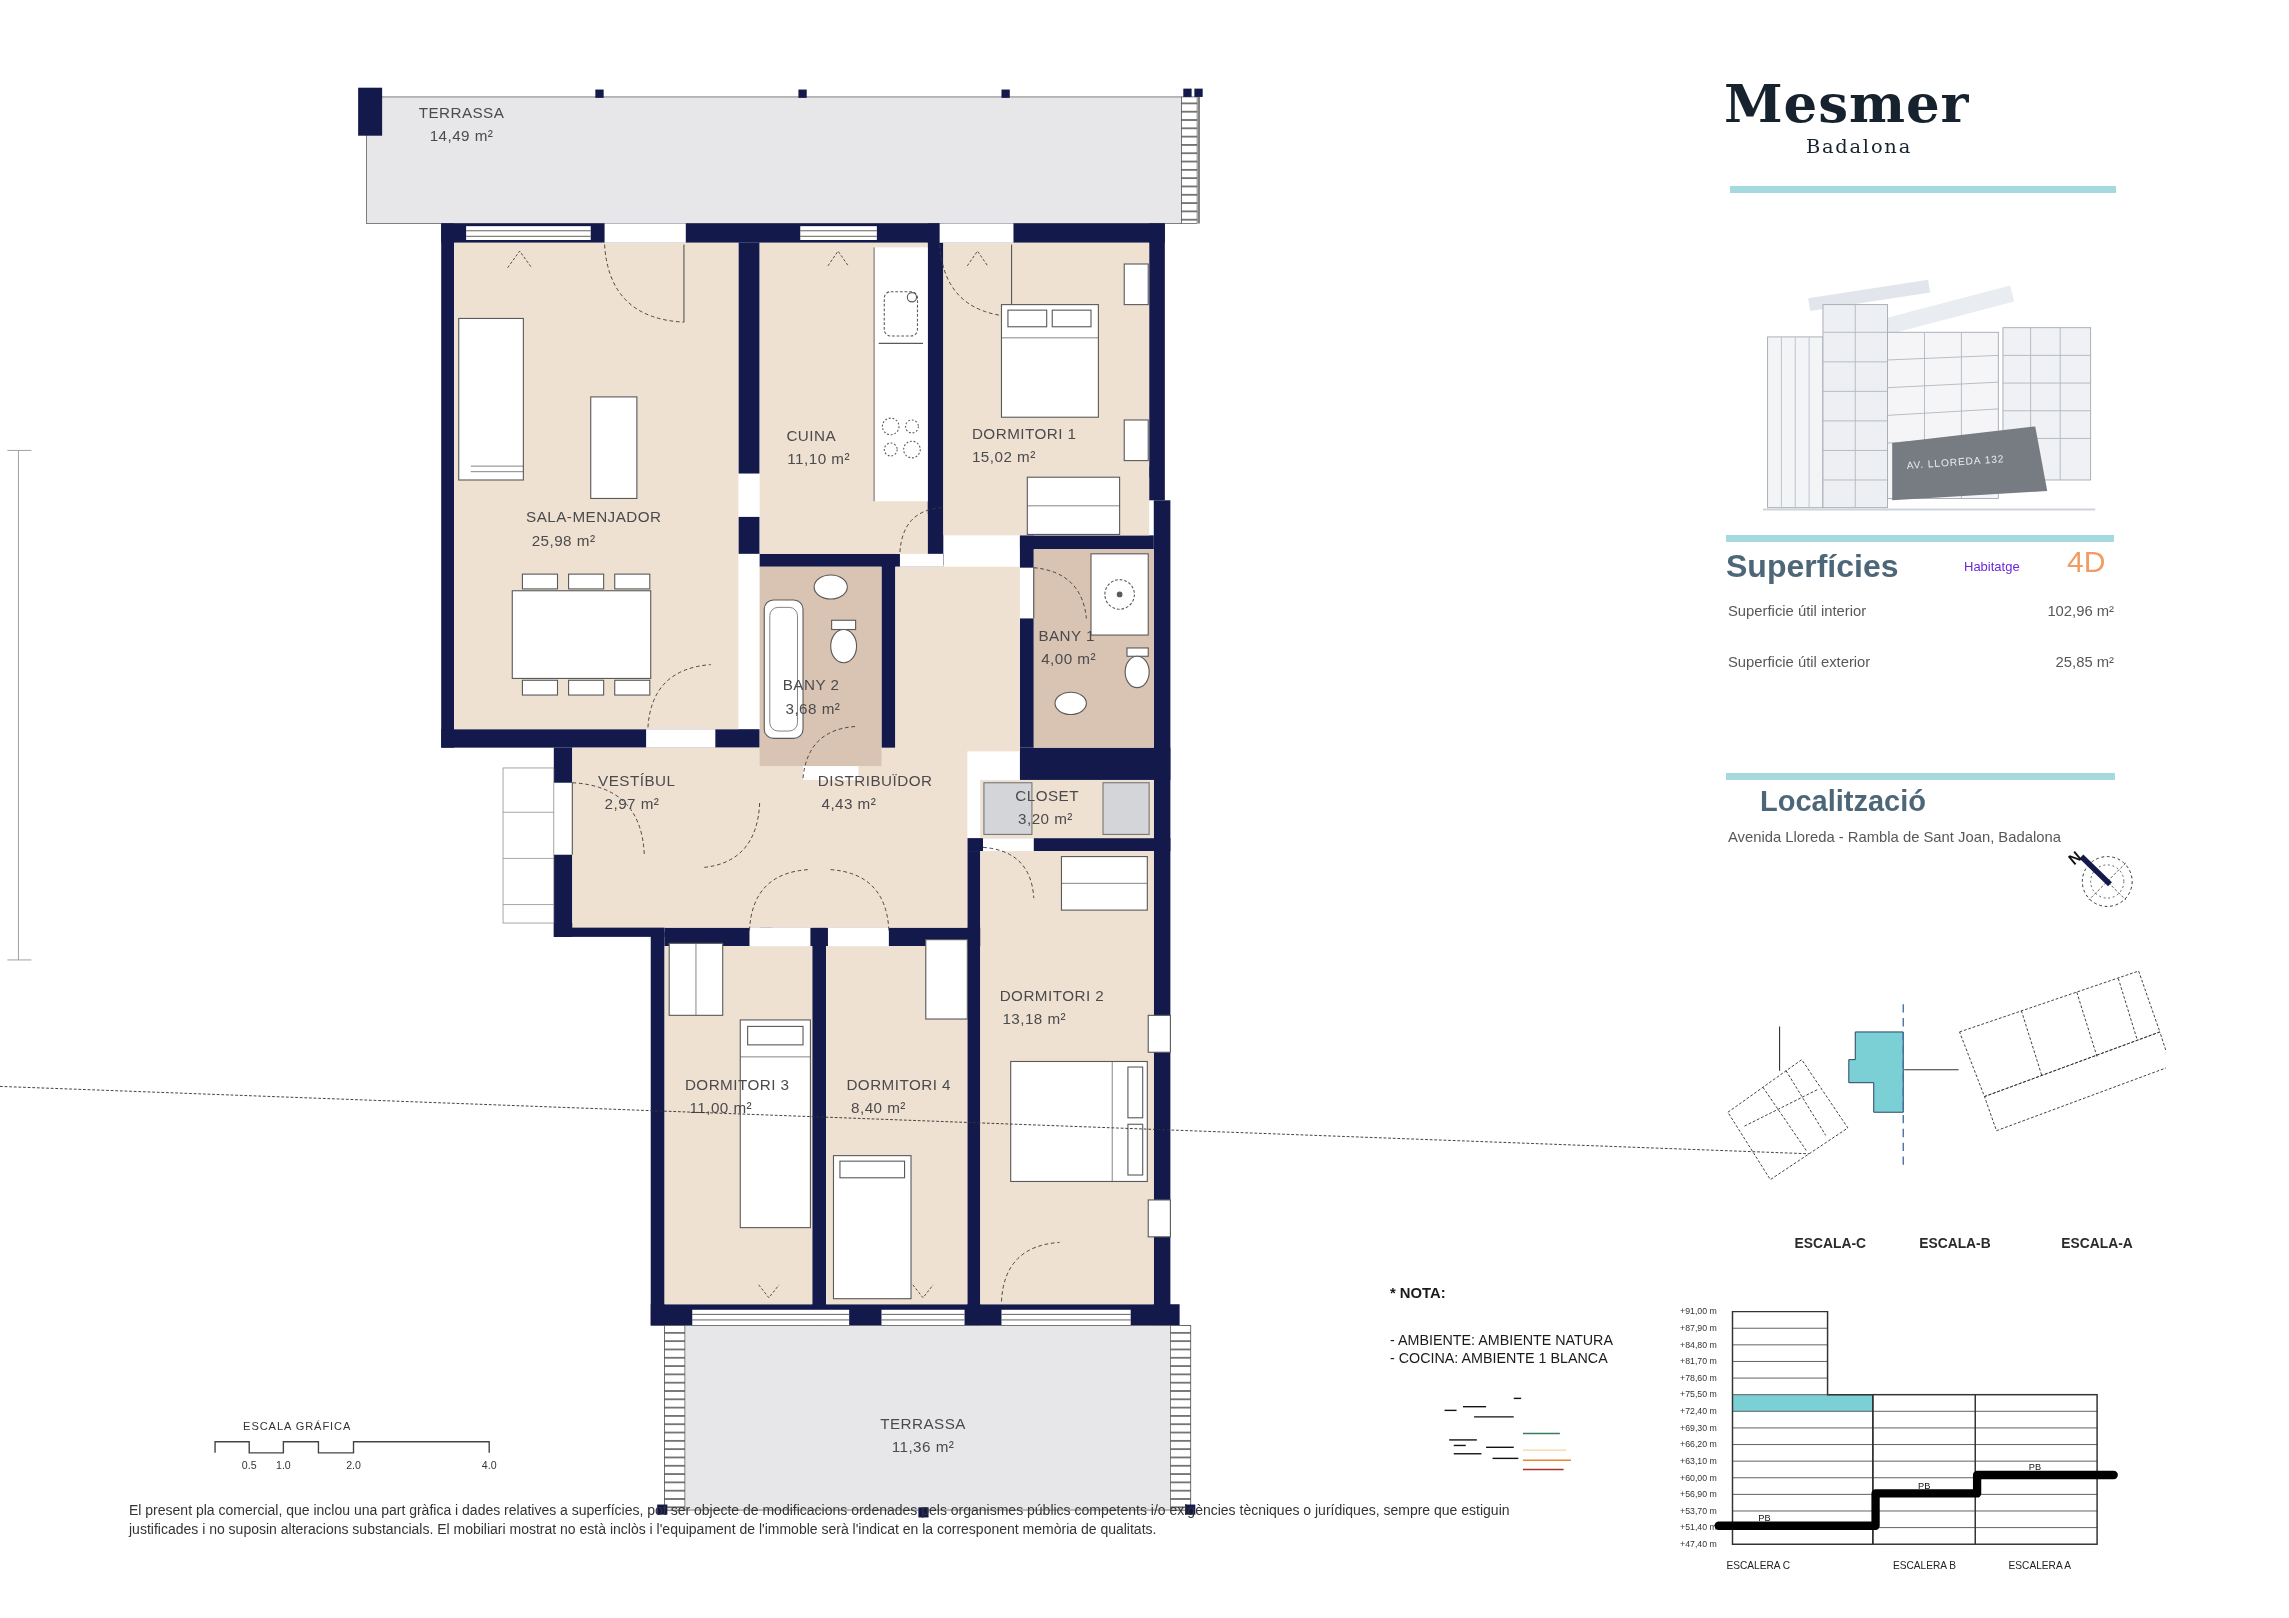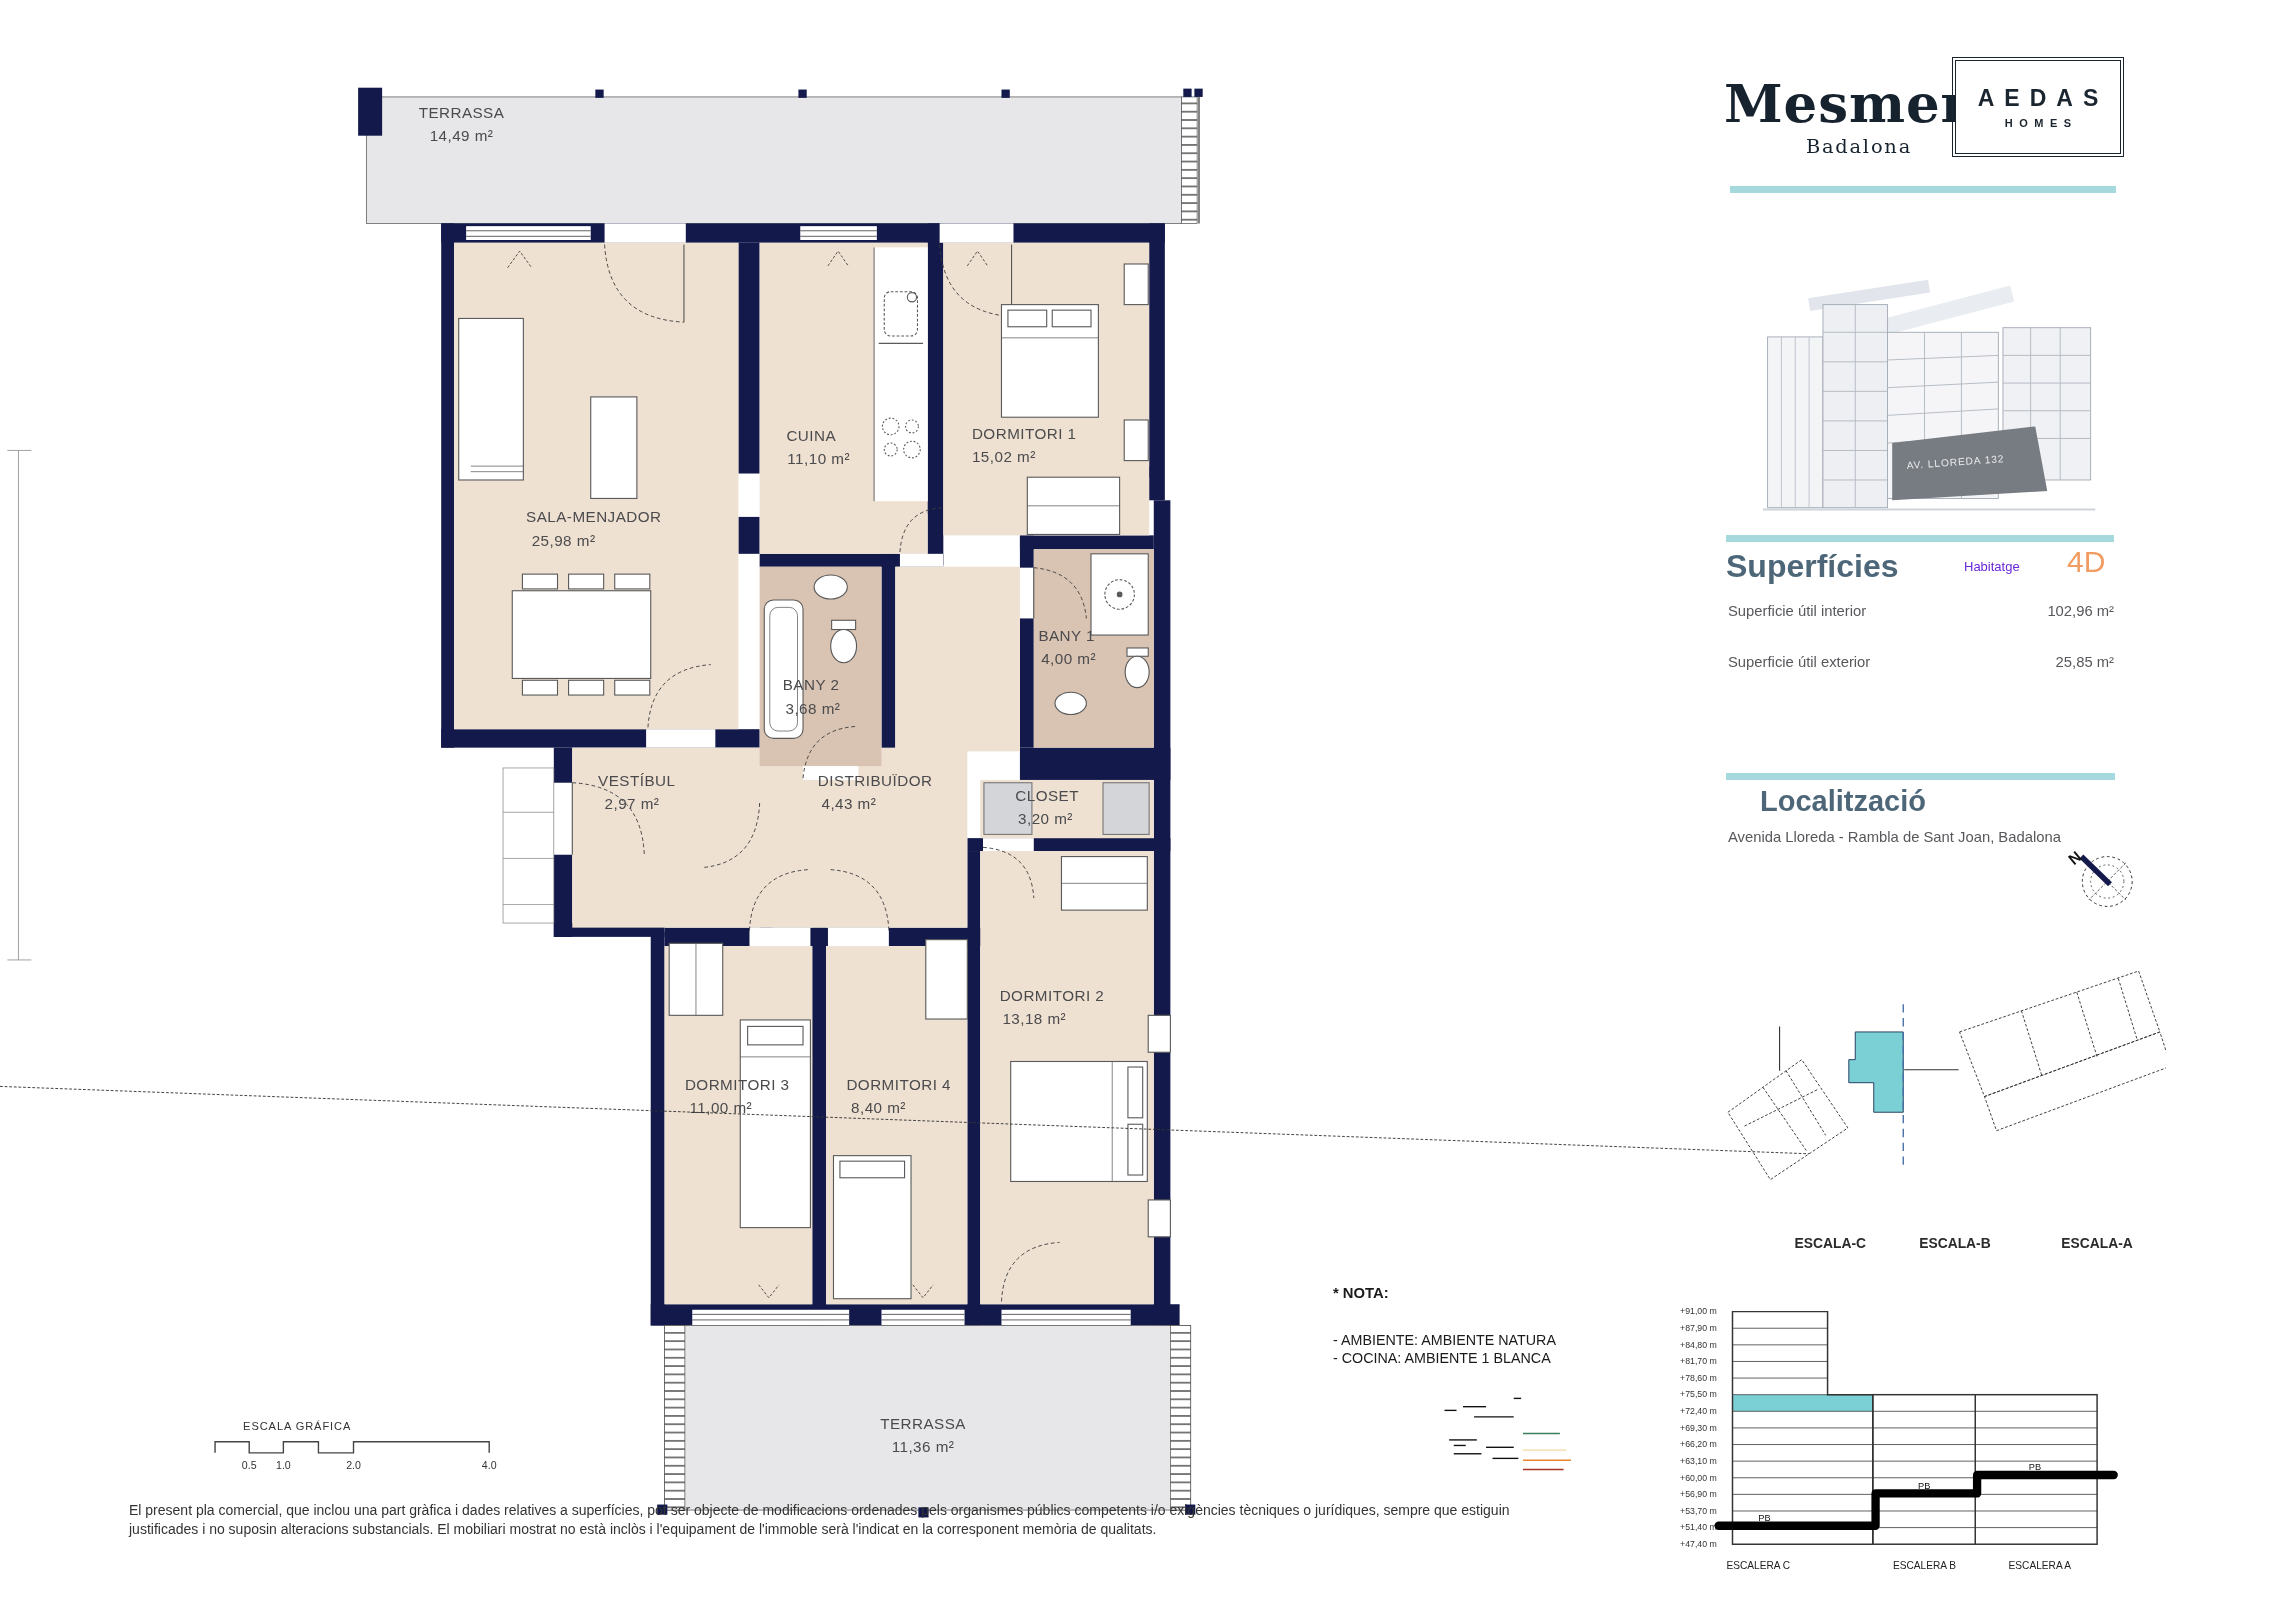--- a/index.html
+++ b/index.html
@@ -436,24 +436,20 @@
         <text x="2210" y="1700">ESCALERA A</text>
       </g>
     </g>
   </svg>
 
   <div class="abs brand-name" style="left:1724px;top:72px;">
     <span>Mesmer</span>
   </div>
   <div class="abs brand-city" style="left:1781px;top:135px;width:131px;">Badalona</div>
 
-  <div class="abs aedas-box" style="left:1955px;top:60px;">
-    <div class="aedas-top">AEDAS</div>
-    <div class="aedas-bottom">HOMES</div>
-  </div>
 
   <div class="abs rule" style="left:1730px;top:186px;width:386px;"></div>
 
 
   <div class="abs rule" style="left:1726px;top:535px;width:388px;"></div>
 
   <div class="abs h-slate" style="left:1726px;top:548px;">Superfícies</div>
   <div class="abs orange-label" style="left:1964px;top:559px;">Habitatge</div>
   <div class="abs orange-value" style="left:2067px;top:545px;">4D</div>
 
@@ -464,21 +460,21 @@
   <div class="srow" style="top:654px;">
     <span>Superficie útil exterior</span>
     <span>25,85 m²</span>
   </div>
 
   <div class="abs rule" style="left:1726px;top:773px;width:389px;"></div>
 
   <div class="abs h-slate2" style="left:1728px;top:785px;">Localització</div>
   <div class="abs address" style="left:1728px;top:829px;">Avenida Lloreda - Rambla de Sant Joan, Badalona</div>
 
-  <div class="abs" style="left:1333px;top:1285px;">
+  <div class="abs" style="left:1390px;top:1285px;">
     <div class="nota-h">* NOTA:</div>
     <div class="nota-line" style="margin-top:29.5px;">- AMBIENTE: AMBIENTE NATURA</div>
     <div class="nota-line">- COCINA: AMBIENTE 1 BLANCA</div>
   </div>
 
   <div class="abs disclaimer" style="left:129px;top:1501px;">El present pla comercial, que inclou una part gràfica i dades relatives a superfícies, pot ser objecte de modificacions ordenades pels organismes públics competents i/o exigències tècniques o jurídiques, sempre que estiguin justificades i no suposin alteracions substancials. El mobiliari mostrat no està inclòs i l'equipament de l'immoble serà l'indicat en la corresponent memòria de qualitats.</div>
 
 </div>
 
 

